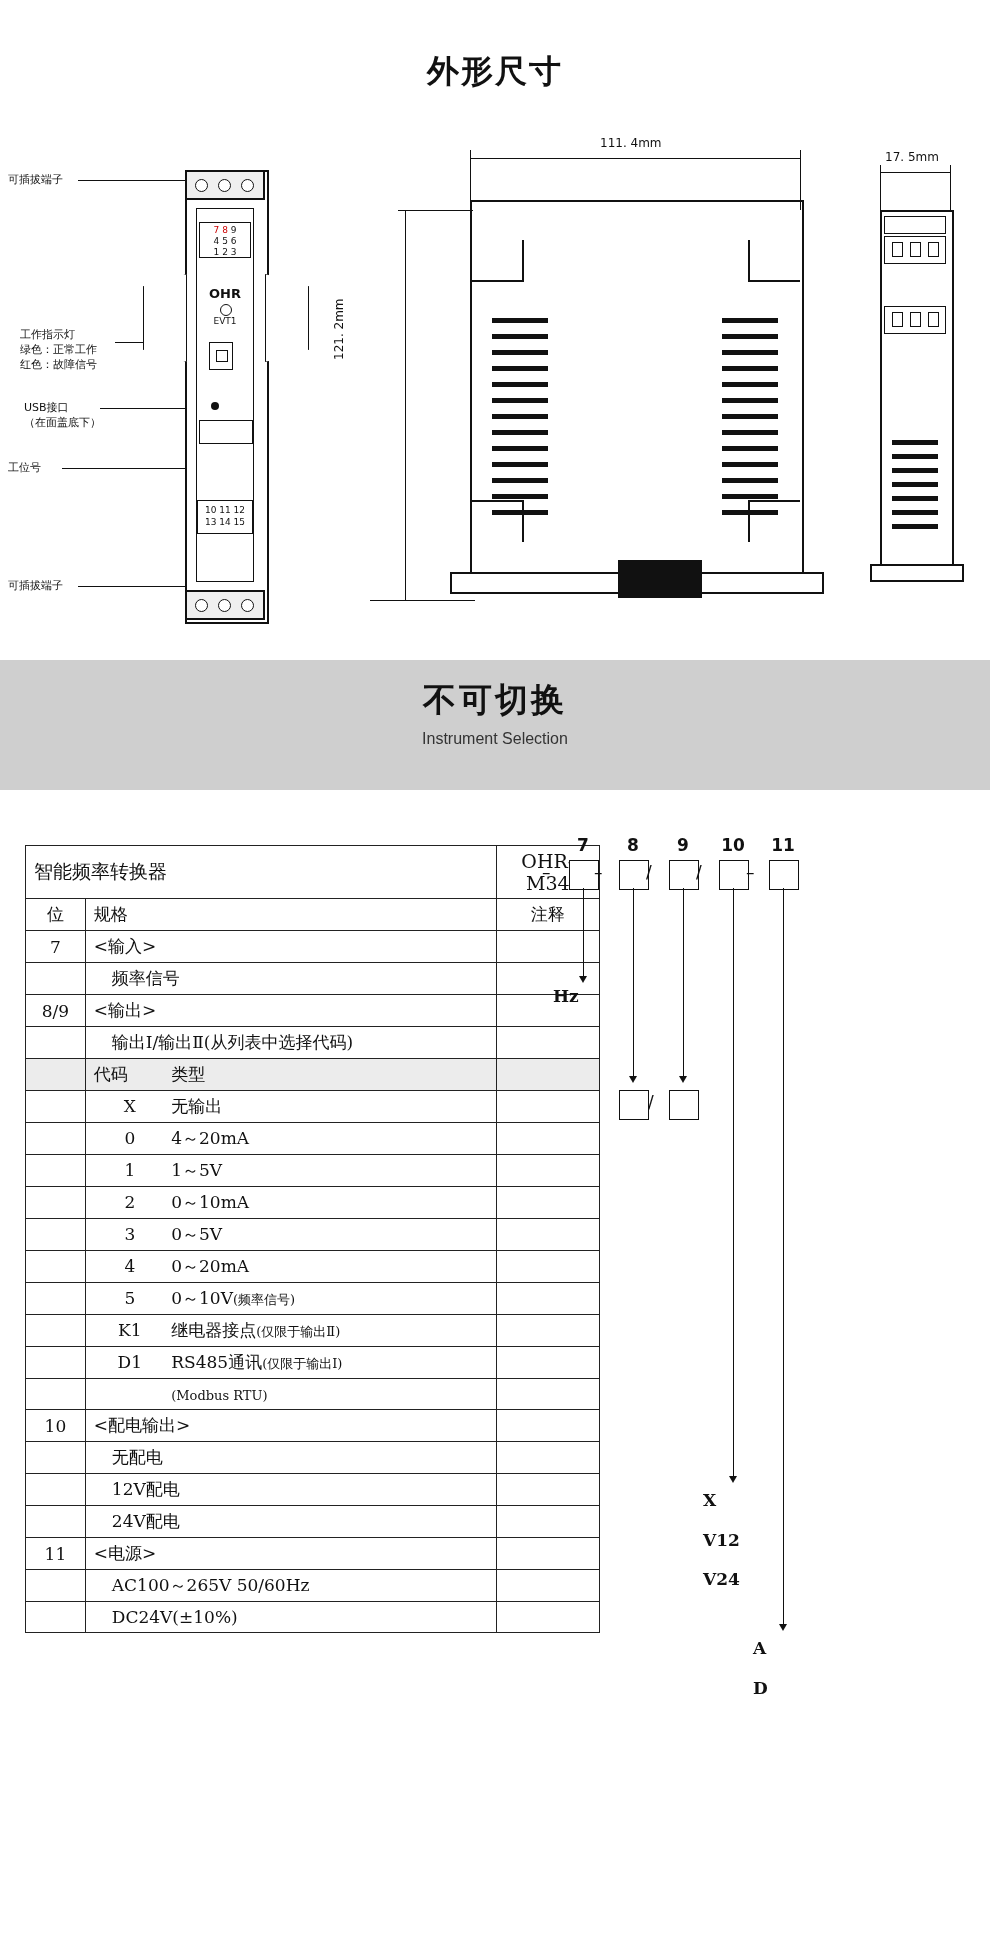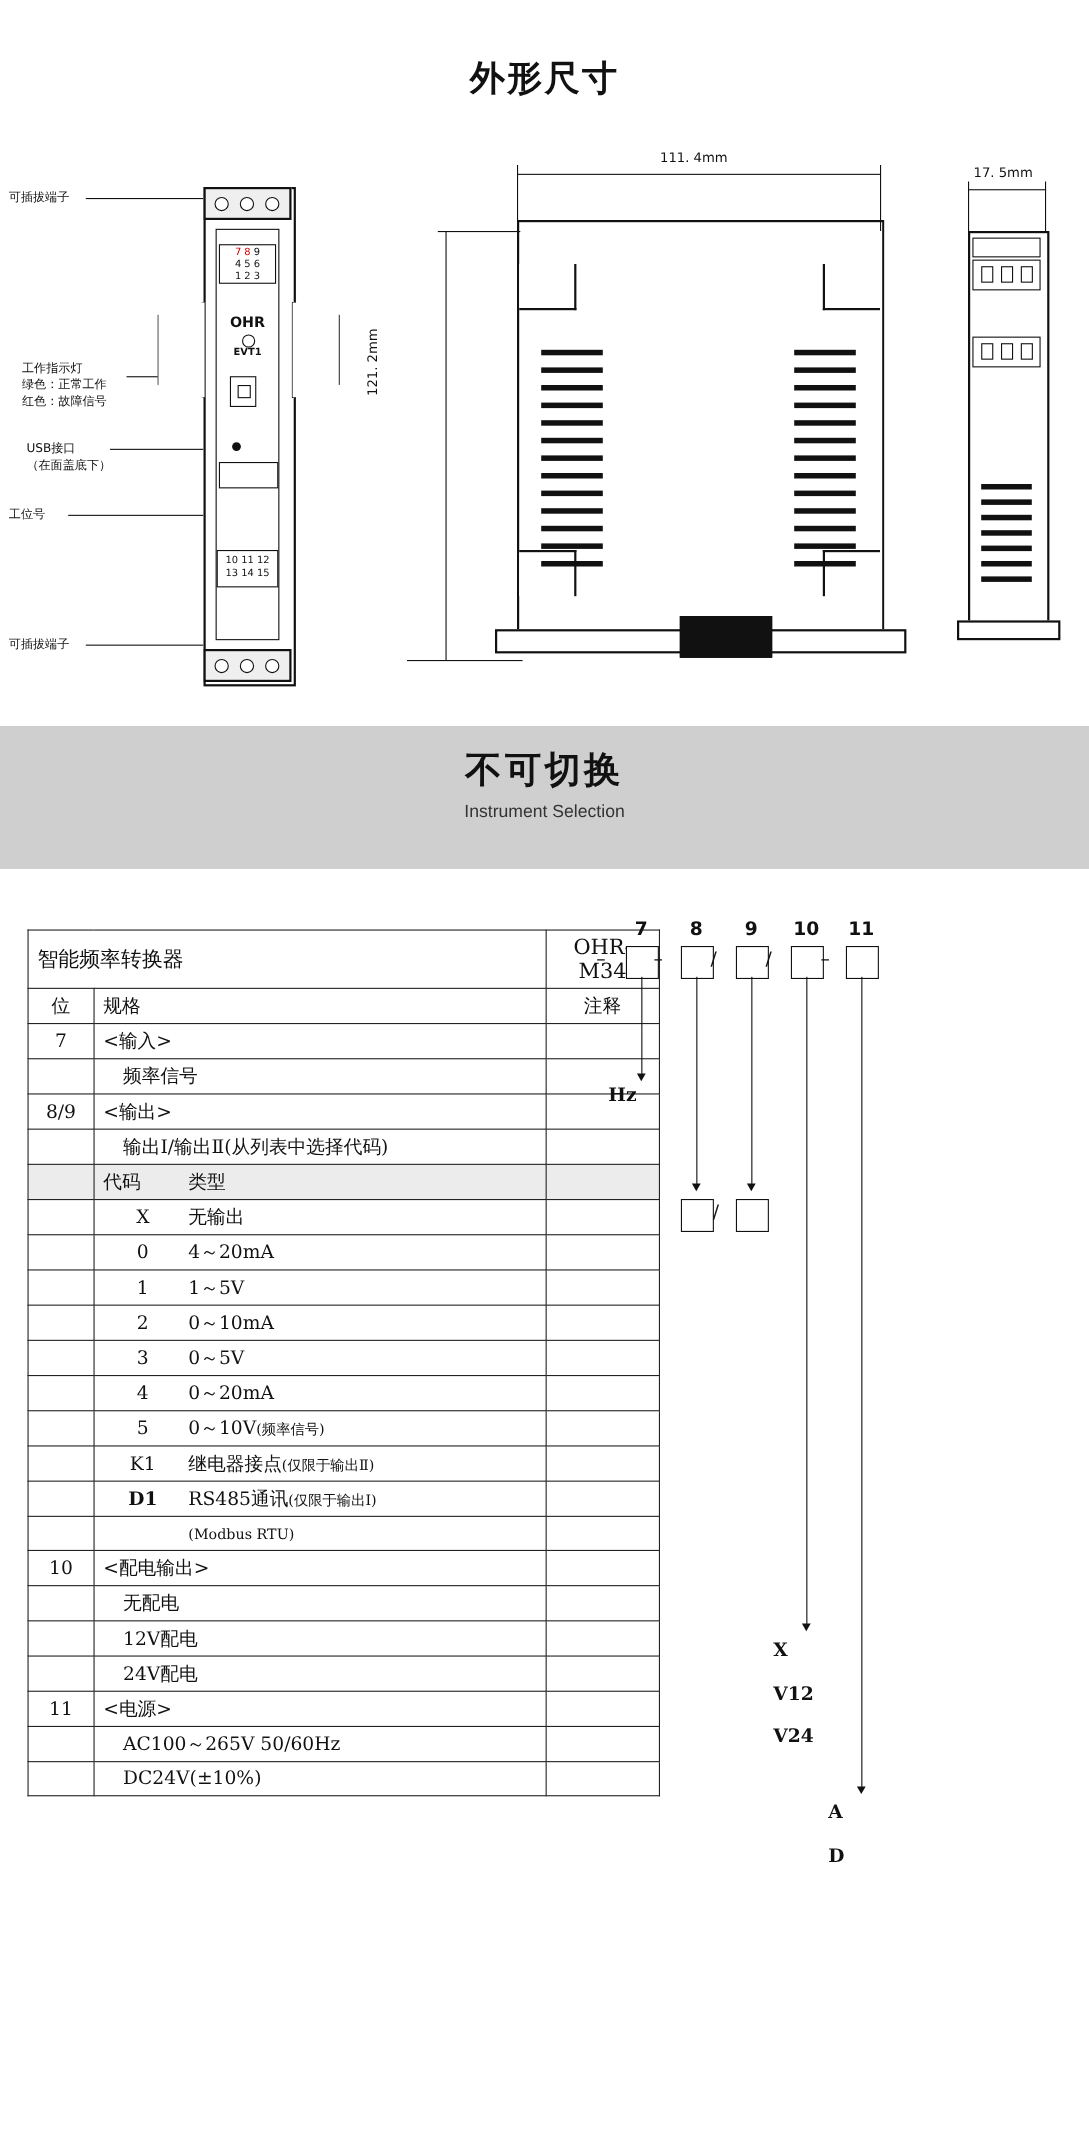--- a/index.html
+++ b/index.html
@@ -54,21 +54,20 @@
     position:absolute;left:20px;top:116px;width:40px;text-align:center;
     font-size:13px;font-weight:bold;font-family:"DejaVu Sans", sans-serif;
   }
   .led{
     position:absolute;left:35px;top:134px;width:10px;height:10px;border-radius:50%;
     border:1.5px solid #111;background:#fff;
   }
   .evt-label{
     position:absolute;left:18px;top:146px;width:44px;text-align:center;font-size:9px;
     font-family:"DejaVu Sans", sans-serif;
-    font-weight:bold;
   }
   .usb-box{
     position:absolute;left:24px;top:172px;width:22px;height:26px;border:1.5px solid #111;
   }
   .usb-in{position:absolute;left:6px;top:7px;width:10px;height:10px;border:1.5px solid #111;}
   .tag-dot{
     position:absolute;left:26px;top:232px;width:8px;height:8px;border-radius:50%;background:#111;
   }
   .tag-box{
     position:absolute;left:14px;top:250px;width:52px;height:22px;border:1.5px solid #111;
@@ -404,21 +403,21 @@
         <td class="col-pos"></td>
         <td class="col-spec">
           <span style="display:inline-block;width:72px;text-align:center;">K1</span>
           <span>继电器接点</span><span class="small">(仅限于输出Ⅱ)</span>
         </td>
         <td class="col-note"></td>
       </tr>
       <tr>
         <td class="col-pos"></td>
         <td class="col-spec">
-          <span style="display:inline-block;width:72px;text-align:center;font-weight:bold;">D1</span>
+          <span style="display:inline-block;width:72px;text-align:center;">D1</span>
           <span>RS485通讯</span><span class="small">(仅限于输出Ⅰ)</span>
         </td>
         <td class="col-note"></td>
       </tr>
       <tr>
         <td class="col-pos"></td>
         <td class="col-spec">
           <span style="display:inline-block;width:72px;"></span>
           <span class="small">(Modbus RTU)</span>
         </td>

